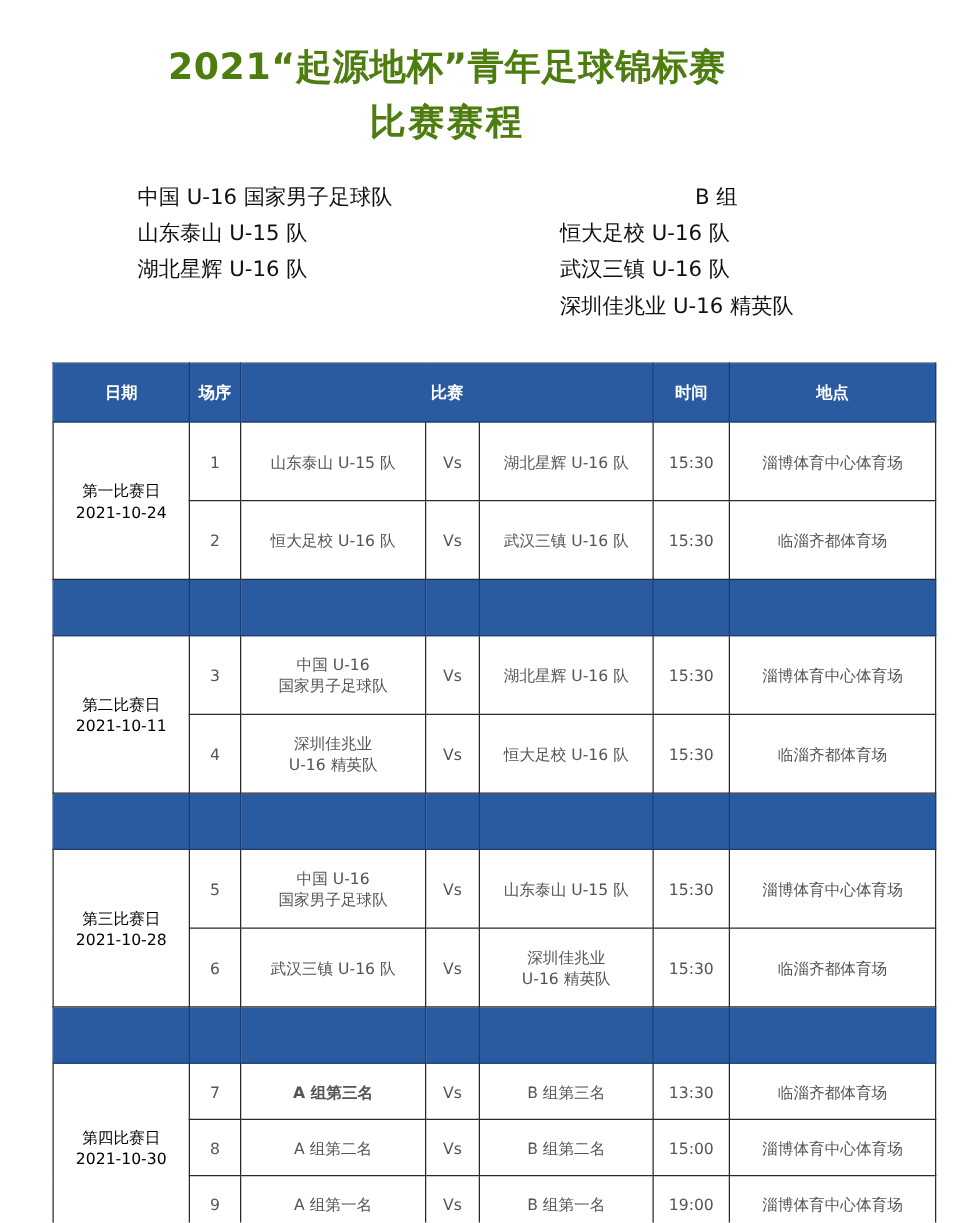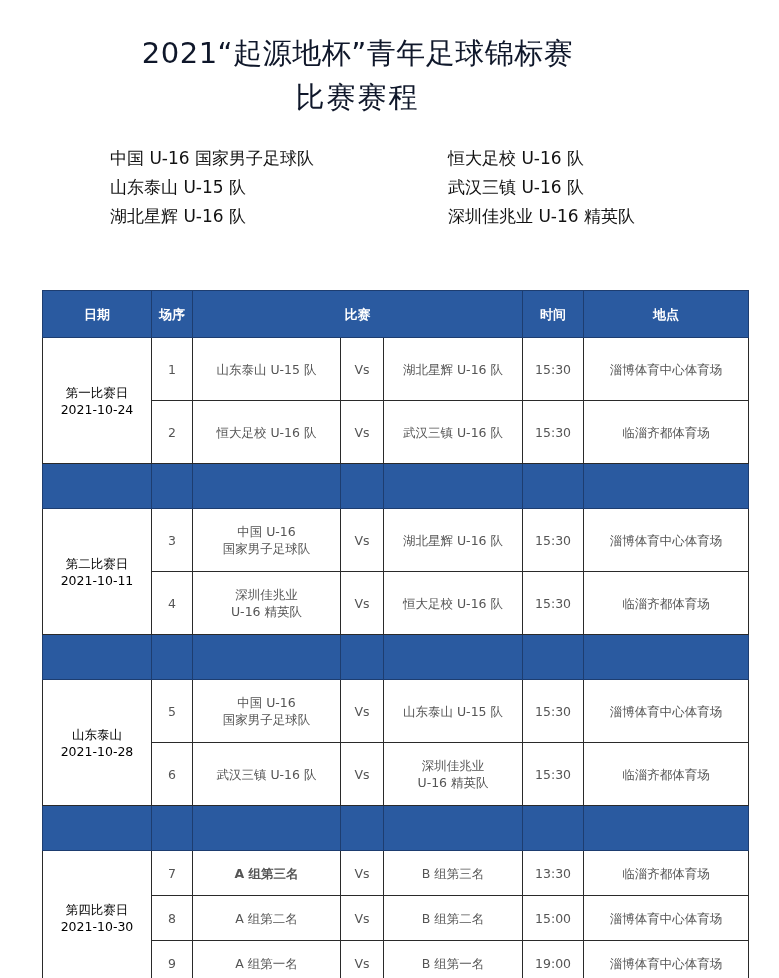--- a/index.html
+++ b/index.html
@@ -1,18 +1,18 @@
 <!DOCTYPE html>
 <html><head>
 <meta charset="utf-8">
 <style>
   html, body { margin: 0; padding: 0; background: #ffffff; }
   body { width: 779px; height: 978px; position: relative; overflow: hidden;
          font-family: "DejaVu Sans", "Liberation Sans", sans-serif; color: #111; }
-  .title { position: absolute; left: 0; width: 715px; text-align: center; font-weight: normal; color: #0f172a; }
+  .title { position: absolute; left: 0; width: 715px; text-align: center; font-weight: bold; color: #4d7c0f; }
   .t1 { top: 34px; font-size: 29px; letter-spacing: 0.5px; }
   .t2 { top: 78px; font-size: 29px; letter-spacing: 2px; }
   .groups { position: absolute; top: 144px; left: 0; width: 779px; font-size: 17px; }
   .grp { position: absolute; top: 0; }
   .grp .gh { text-align: center; height: 29px; line-height: 29px; }
   .grp .gi { height: 29px; line-height: 29px; white-space: nowrap; }
   .grp.a { left: 110px; width: 250px; }
   .grp.a .gh { width: 240px; }
   .grp.b { left: 448px; width: 260px; }
   .grp.b .gh { width: 250px; }
@@ -32,20 +32,21 @@
 <div class="title t1">2021“起源地杯”青年足球锦标赛</div>
 <div class="title t2">比赛赛程</div>
 
 <div class="groups">
   <div class="grp a">
     <div class="gi">中国 U-16 国家男子足球队</div>
     <div class="gi">山东泰山 U-15 队</div>
     <div class="gi">湖北星辉 U-16 队</div>
   </div>
   <div class="grp b">
+    <div class="gh">B 组</div>
     <div class="gi">恒大足校 U-16 队</div>
     <div class="gi">武汉三镇 U-16 队</div>
     <div class="gi">深圳佳兆业 U-16 精英队</div>
   </div>
 </div>
 
 <table class="sched">
   <colgroup>
     <col style="width:109px">
       <col style="width:41px">
@@ -120,21 +121,21 @@
         <td></td>
         <td></td>
         <td></td>
         <td></td>
         <td></td>
         <td></td>
         <td></td>
       </tr>
       <tr class="r3">
         <td rowspan="2" class="datecell">
-          <div>山东泰山</div>
+          <div>第三比赛日</div>
           <div>2021-10-28</div>
         </td>
         <td style="white-space: pre-line;">5</td>
         <td style="white-space: pre-line;">中国 U-16
 国家男子足球队</td>
         <td style="white-space: pre-line;">Vs</td>
         <td style="white-space: pre-line;">山东泰山 U-15 队</td>
         <td style="white-space: pre-line;">15:30</td>
         <td style="white-space: pre-line;">淄博体育中心体育场</td>
       </tr>

